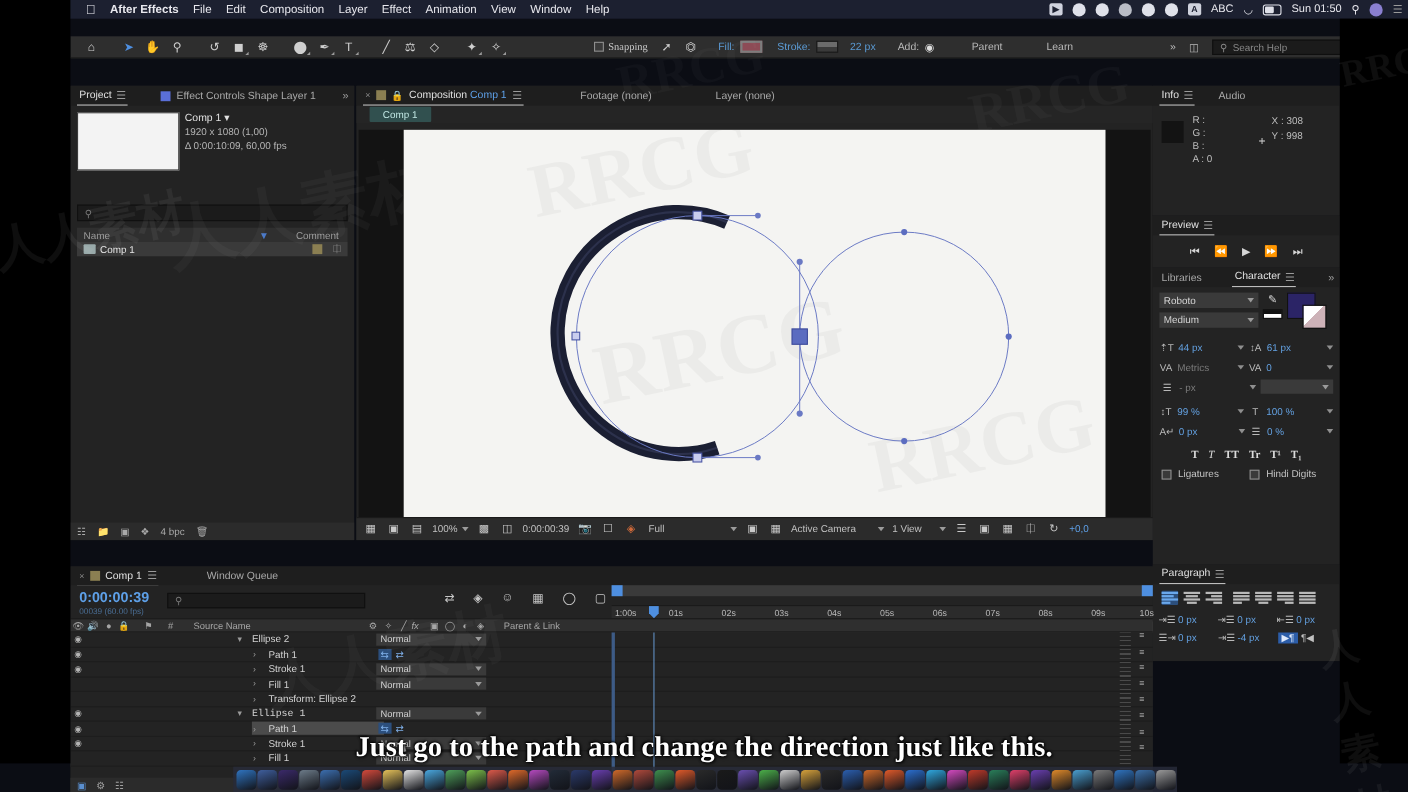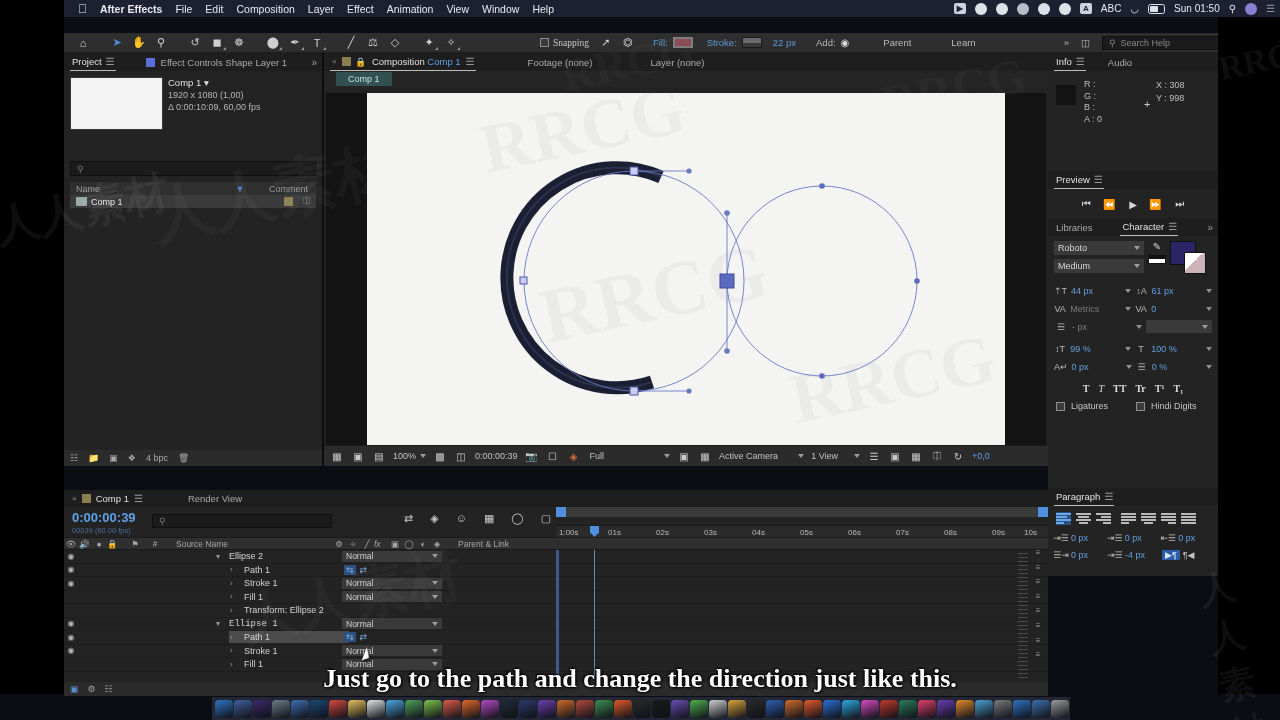--- a/index.html
+++ b/index.html
@@ -54,21 +54,21 @@
   .chkbox { width:9px;height:9px;border:1px solid #8e8e8e; background:#3a3a3a; display:inline-block;}
   .fillrow { display:flex; align-items:center; gap:5px; margin-left:14px; font-size:9.5px;}
   .lbl-blue { color:#5b9bd5; }
   .sw { width:20px;height:11px; border:1px solid #1a1a1a; }
   .sw.fill { background:#8d4b56; border:2px solid #7d7d7d;}
   .sw.stroke{ background:linear-gradient(#6b6b6b 0 55%, #3a3a3a 55% 100%); }
   .tb-text { font-size:9.5px; color:#b8b8b8; }
   .tb-right { margin-left:auto; display:flex; align-items:center; gap:12px; padding-right:8px;}
 
   
-  .panel { position:absolute; background:#232323; }
+  .panel { position:absolute; background:#232323;margin-top:25px; }
   .ptabs { height:18px; background:#1e1e1e; display:flex; align-items:center;
            font-size:9.5px; color:#a9a9a9; padding-left:6px; gap:12px;}
   .ptab { padding:0 2px; position:relative; height:18px; display:flex;align-items:center; gap:4px;}
   .ptab.on { color:#e0e0e0; border-bottom:1.5px solid #bdbdbd; }
   .hamb { letter-spacing:-1px; font-size:10px; color:#9a9a9a;}
 
   
   #projectPanel { left:64px; top:53px; width:258px; height:413px; background:#232323;}
   .proj-body { position:relative; padding:6px 6px 0 6px; }
   .proj-thumb { width:93px; height:53px; background:#f3f3f3; border:1px solid #3a3a3a; }
@@ -647,21 +647,21 @@
   </div>
 
   <div class="panel" id="timeline">
     <div class="tl-tabs">
       <span class="ptab on" style="gap:5px">
         <span style="color:#8c8c8c;font-size:8px">×</span>
         <span style="width:9px;height:9px;background:#8b7f52;display:inline-block"></span>
         <span>Comp 1</span>
         <span class="hamb">☰</span>
       </span>
-      <span class="ptab" style="margin-left:28px">Render View</span>
+      <span class="ptab" style="margin-left:28px">Window Queue</span>
     </div>
 
     <div class="tl-head">
       <div class="tc">0:00:00:39</div>
       <div class="tc-sub">00039 (60.00 fps)</div>
       <div class="tl-search">
         <span>⚲</span>
       </div>
       <div class="tl-icons">
         <span>⇄</span>
@@ -680,21 +680,21 @@
         <div class="ruler-lbl" style="left:3px">1:00s</div>
         <div class="ruler-lbl" style="left:52px">01s</div>
         <div class="ruler-lbl" style="left:100px">02s</div>
         <div class="ruler-lbl" style="left:148px">03s</div>
         <div class="ruler-lbl" style="left:196px">04s</div>
         <div class="ruler-lbl" style="left:244px">05s</div>
         <div class="ruler-lbl" style="left:292px">06s</div>
         <div class="ruler-lbl" style="left:340px">07s</div>
         <div class="ruler-lbl" style="left:388px">08s</div>
         <div class="ruler-lbl" style="left:436px">09s</div>
-        <div class="ruler-lbl" style="left:468px">10s</div>
+        <div class="ruler-lbl" style="left:480px">10s</div>
         <div class="ruler-tick" style="left:62px"></div>
         <div class="ruler-tick" style="left:110px"></div>
         <div class="ruler-tick" style="left:158px"></div>
         <div class="ruler-tick" style="left:206px"></div>
         <div class="ruler-tick" style="left:254px"></div>
         <div class="ruler-tick" style="left:302px"></div>
         <div class="ruler-tick" style="left:350px"></div>
         <div class="ruler-tick" style="left:398px"></div>
         <div class="ruler-tick" style="left:446px"></div>
         <div class="playhead" style="left:34px"></div>

